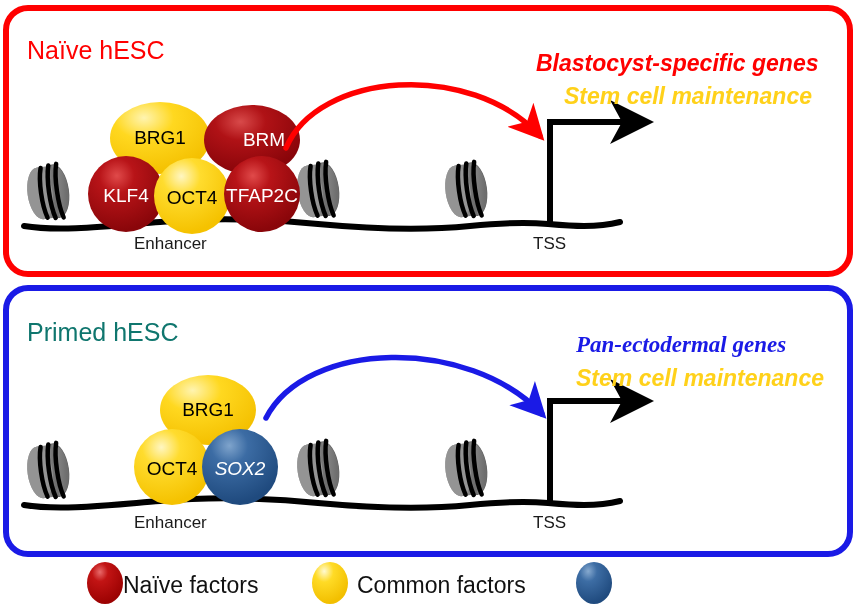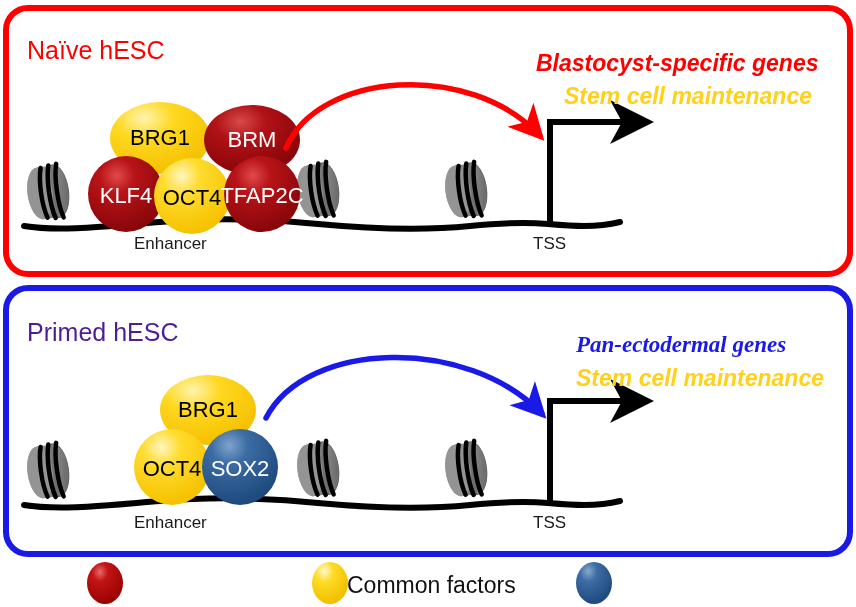--- a/index.html
+++ b/index.html
@@ -27,21 +27,21 @@
     height: 607px;
   }
   .panel-title {
     position: absolute;
     font-size: 25px;
     font-weight: 400;
     letter-spacing: 0px;
     white-space: nowrap;
   }
   #naive-title { left: 27px; top: 36px; color: #ff0000; }
-  #primed-title { left: 27px; top: 318px; color: #4c1d95; }
+  #primed-title { left: 27px; top: 318px; color: #0f766e; }
 
   .gene-label {
     position: absolute;
     font-size: 23px;
     font-style: italic;
     font-weight: 700;
     white-space: nowrap;
   }
   #naive-gene-1 { left: 536px; top: 50px; color: #ff0000; }
   #naive-gene-2 { left: 564px; top: 83px; color: #ffd11a; }
@@ -59,26 +59,26 @@
   #primed-enhancer { left: 134px; top: 513px; }
   #primed-tss { left: 533px; top: 513px; }
 
   .legend-label {
     position: absolute;
     font-size: 23px;
     color: #111111;
     white-space: nowrap;
   }
   #legend-label-0 { left: 123px; top: 572px; }
-  #legend-label-1 { left: 347px; top: 572px; }
+  #legend-label-1 { left: 357px; top: 572px; }
   #legend-label-2 { left: 617px; top: 572px; }
 
   .factor-text {
     position: absolute;
-    font-size: 22px;
+    font-size: 19px;
     white-space: nowrap;
     transform: translate(-50%, -50%);
     pointer-events: none;
   }
   .factor-text.dark { color: #000000; }
   .factor-text.light { color: #ffffff; }
 </style>
 </head>
 <body>
 
@@ -244,24 +244,25 @@
   <div class="gene-label" id="naive-gene-2">Stem cell maintenance</div>
   <div class="gene-label" id="primed-gene-1">Pan-ectodermal genes</div>
   <div class="gene-label" id="primed-gene-2">Stem cell maintenance</div>
 
   <div class="dna-caption" id="naive-enhancer">Enhancer</div>
   <div class="dna-caption" id="naive-tss">TSS</div>
   <div class="dna-caption" id="primed-enhancer">Enhancer</div>
   <div class="dna-caption" id="primed-tss">TSS</div>
 
   <div class="factor-text dark" style="left:160px; top:138px;">BRG1</div>
-  <div class="factor-text light" style="left:252px; top:140px;">BRM</div>
+  <div class="factor-text light" style="left:264px; top:140px;">BRM</div>
   <div class="factor-text light" style="left:126px; top:196px;">KLF4</div>
   <div class="factor-text dark" style="left:192px; top:198px;">OCT4</div>
   <div class="factor-text light" style="left:262px; top:196px;">TFAP2C</div>
 
   <div class="factor-text dark" style="left:208px; top:410px;">BRG1</div>
   <div class="factor-text dark" style="left:172px; top:469px;">OCT4</div>
-  <div class="factor-text light" style="left:240px; top:469px;">SOX2</div>
-
+  <div class="factor-text light" style="left:240px; top:469px;font-style:italic;">SOX2</div>
+
+  <div class="legend-label" id="legend-label-0">Naïve factors</div>
   <div class="legend-label" id="legend-label-1">Common factors</div>
 
 </div>
 
 </body></html>

